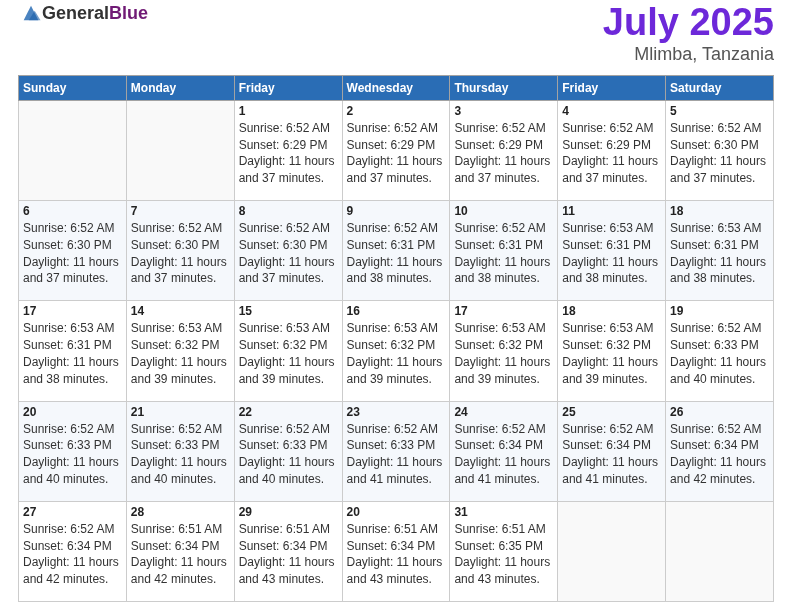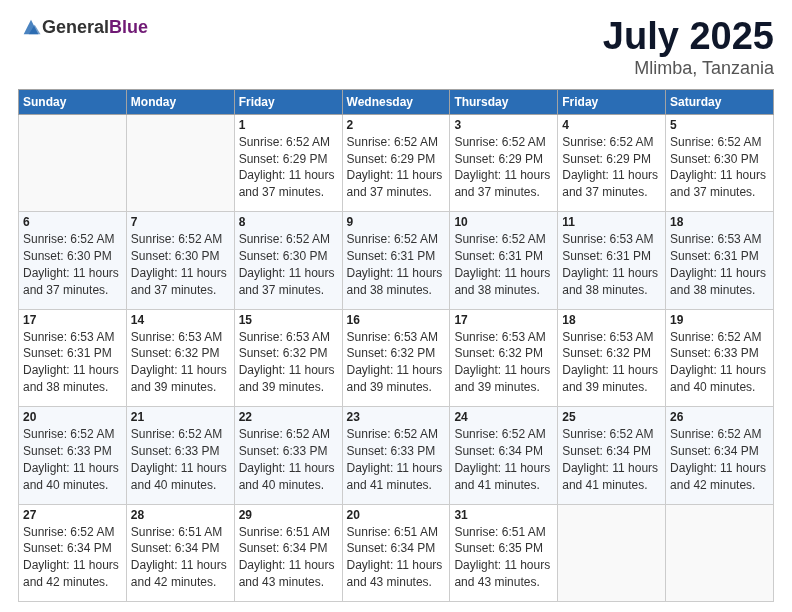--- a/index.html
+++ b/index.html
@@ -6,21 +6,21 @@
     body {
       font-family: Arial, sans-serif;
       background: #fff;
       width: 792px;
       height: 612px;
       overflow: hidden;
     }
     .page {
       width: 792px;
       height: 612px;
-      padding: 16px 18px 10px 18px;
+      padding: 2px 18px 10px 18px;
       display: flex;
       flex-direction: column;
     }
     .header {
       display: flex;
       justify-content: space-between;
       align-items: flex-start;
       margin-bottom: 10px;
     }
     .logo {
@@ -41,21 +41,21 @@
       width: 22px;
       height: 22px;
       margin-left: 2px;
     }
     .title-area {
       text-align: right;
     }
     .month-title {
       font-size: 38px;
       font-weight: bold;
-      color: #0f172a;
+      color: #6d28d9;
       line-height: 1.1;
     }
     .location-title {
       font-size: 18px;
       color: #555;
     }
     .calendar {
       flex: 1;
       border: 1px solid #ccc;
       border-collapse: collapse;

